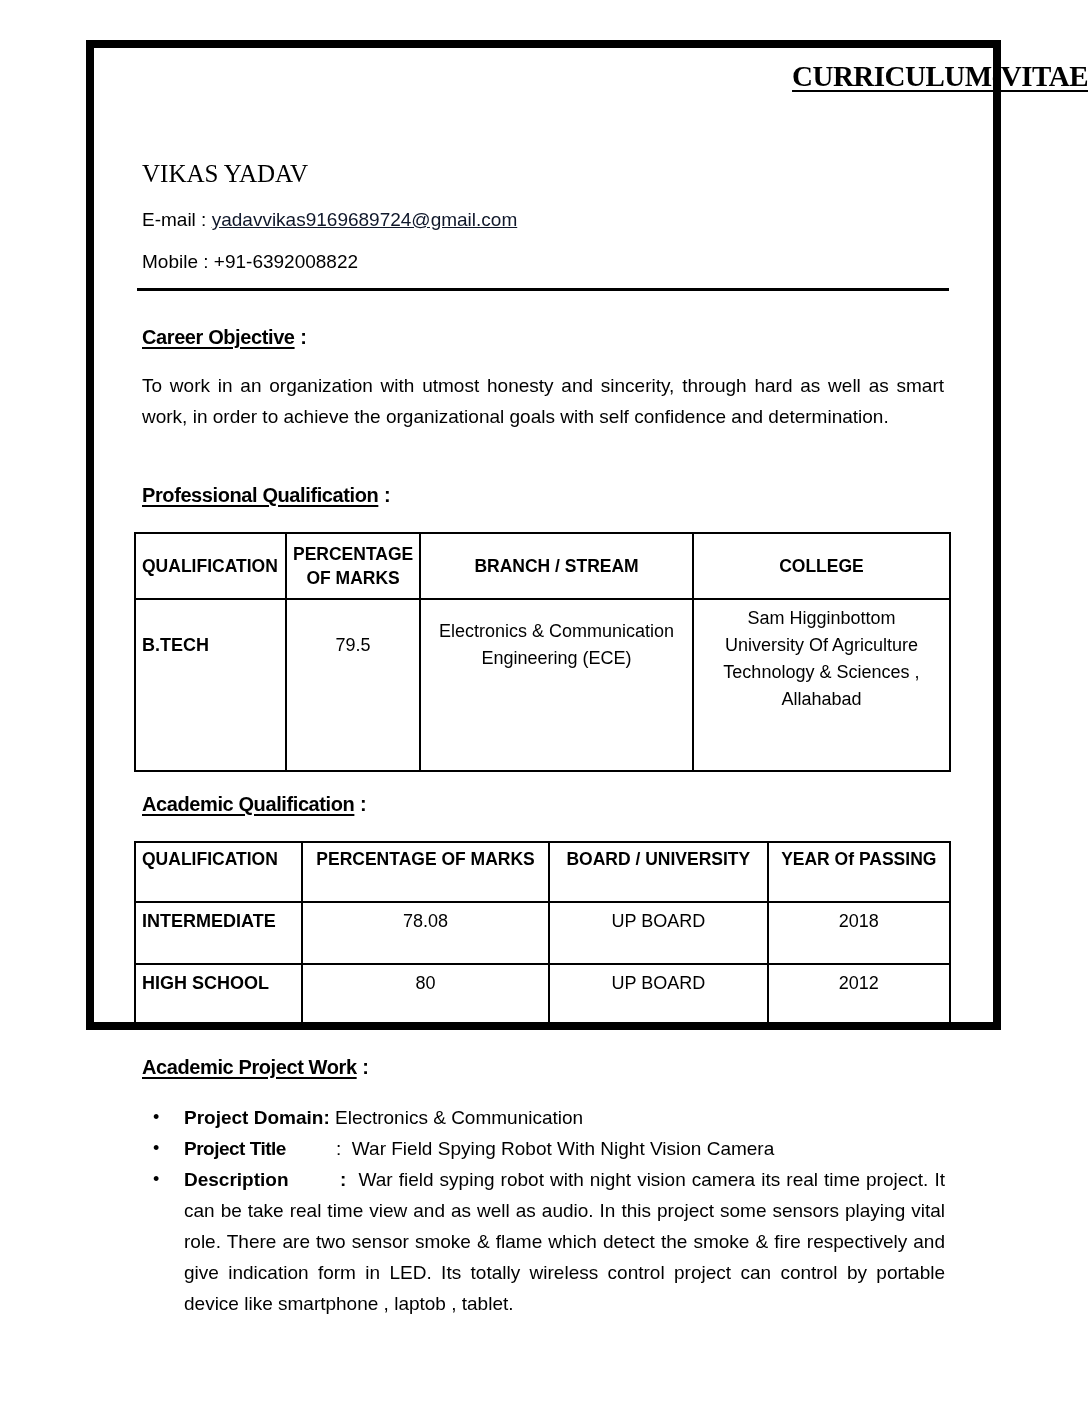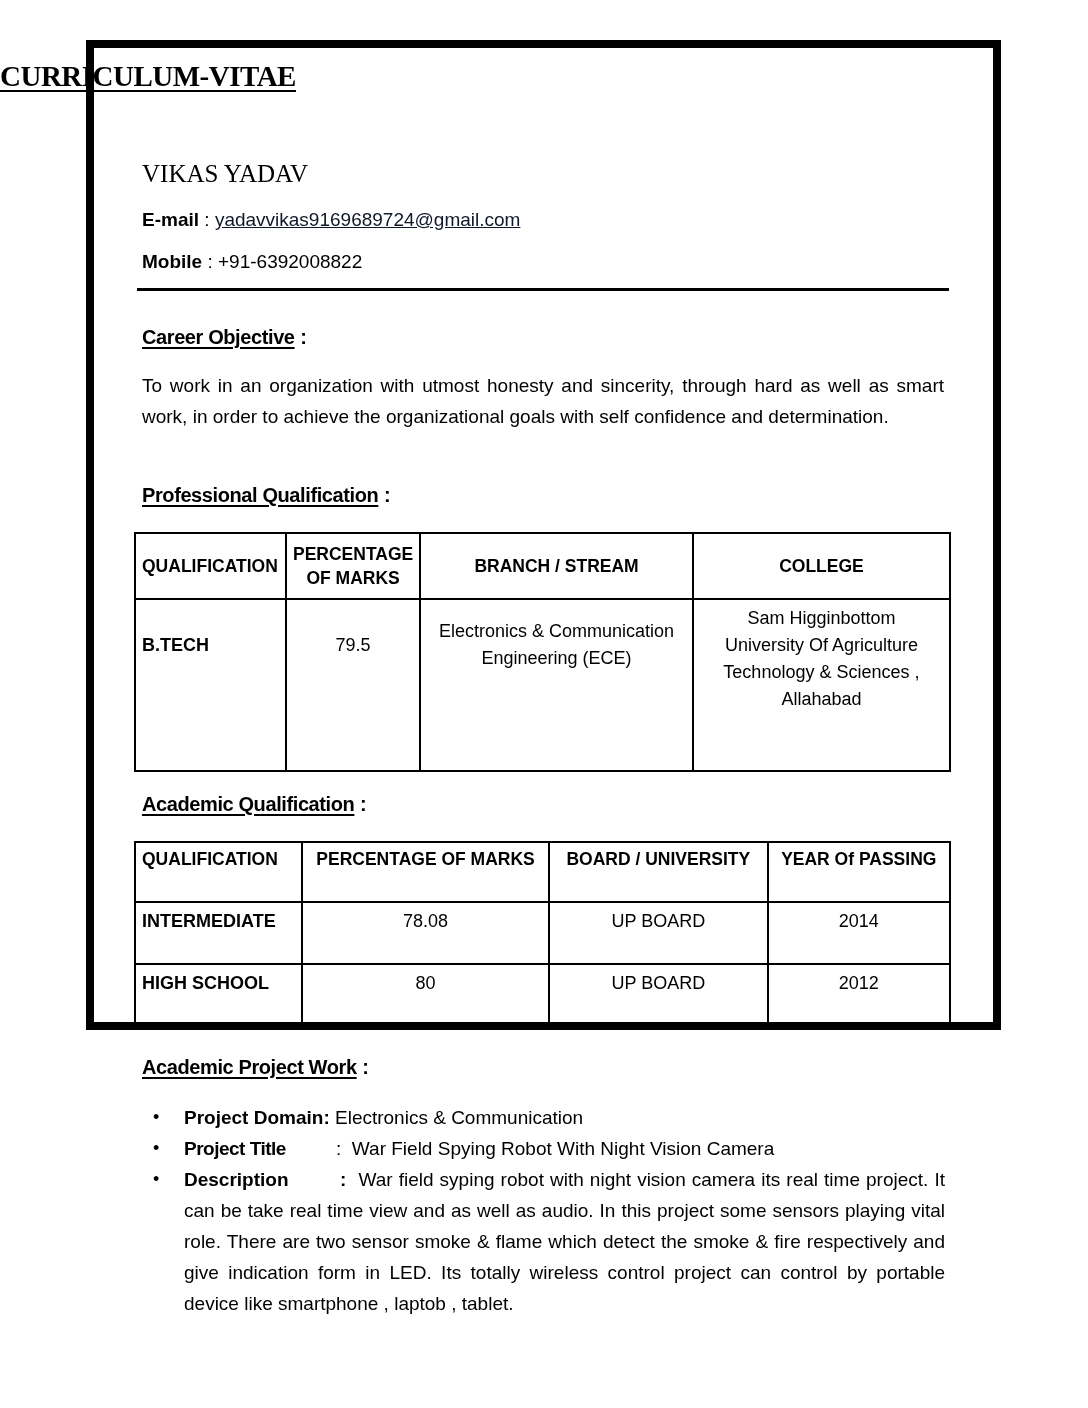--- a/index.html
+++ b/index.html
@@ -1,24 +1,24 @@
 <!DOCTYPE html>
 <html><head>
 <meta charset="utf-8">
 <style>
   html, body { margin: 0; padding: 0; background: #ffffff; }
   body { width: 1088px; height: 1408px; position: relative; overflow: hidden; font-family: "Liberation Sans", sans-serif; color: #000; }
   .page-border { position: absolute; left: 86px; top: 40px; width: 915px; height: 990px; box-sizing: border-box; border: 8px solid #000; }
   .page-border::after { content: ""; position: absolute; left: 0; right: 0; top: 2px; height: 2px; background: #fff; }
   .abs { position: absolute; }
-  .title { left: 0; width: 1088px; top: 60px; text-align: left; font-family: "Liberation Serif", serif; font-weight: bold; font-size: 29px; letter-spacing: -0.5px; }
+  .title { left: 0; width: 1088px; top: 60px; text-align: right; font-family: "Liberation Serif", serif; font-weight: bold; font-size: 29px; letter-spacing: -0.5px; }
   .title span { text-decoration: underline; text-decoration-thickness: 2px; text-underline-offset: 4px; }
   .name { left: 142px; top: 160px; font-family: "Liberation Serif", serif; font-size: 25px; }
   .contact { left: 142px; font-size: 19px; }
-  .contact b { font-weight: bold; }
+  .contact b { font-weight: normal; }
   .email-link { color: #0f172a; text-decoration: underline; }
   .hrule { left: 137px; top: 288px; width: 812px; height: 3px; background: #000; }
   .heading { left: 142px; font-size: 20px; font-weight: bold; }
   .heading .u { text-decoration: underline; text-decoration-thickness: 2px; text-underline-offset: 3px; letter-spacing: -0.4px; }
   .para { left: 142px; width: 802px; font-size: 19px; line-height: 30.5px; text-align: justify; }
   table { position: absolute; border-collapse: collapse; font-size: 18px; }
   td, th { border: 2px solid #000; padding: 0 6px; }
   .t1 { left: 134px; top: 532px; width: 817px; }
   .t1 th { height: 64px; font-weight: bold; text-align: center; line-height: 24px; font-size: 17.5px; }
   .t1 td { height: 138px; vertical-align: top; text-align: center; line-height: 27px; }
@@ -101,21 +101,21 @@
       <tr>
     <th class="left">QUALIFICATION</th>
     <th>PERCENTAGE OF MARKS</th>
     <th>BOARD / UNIVERSITY</th>
     <th>YEAR Of PASSING</th>
   </tr>
   <tr>
     <td class="left bold">INTERMEDIATE</td>
     <td>78.08</td>
     <td>UP BOARD</td>
-    <td>2014</td>
+    <td>2018</td>
   </tr>
   <tr>
     <td class="left bold">HIGH SCHOOL</td>
     <td>80</td>
     <td>UP BOARD</td>
     <td>2012</td>
   </tr>
 </tbody>
   </table>
 

